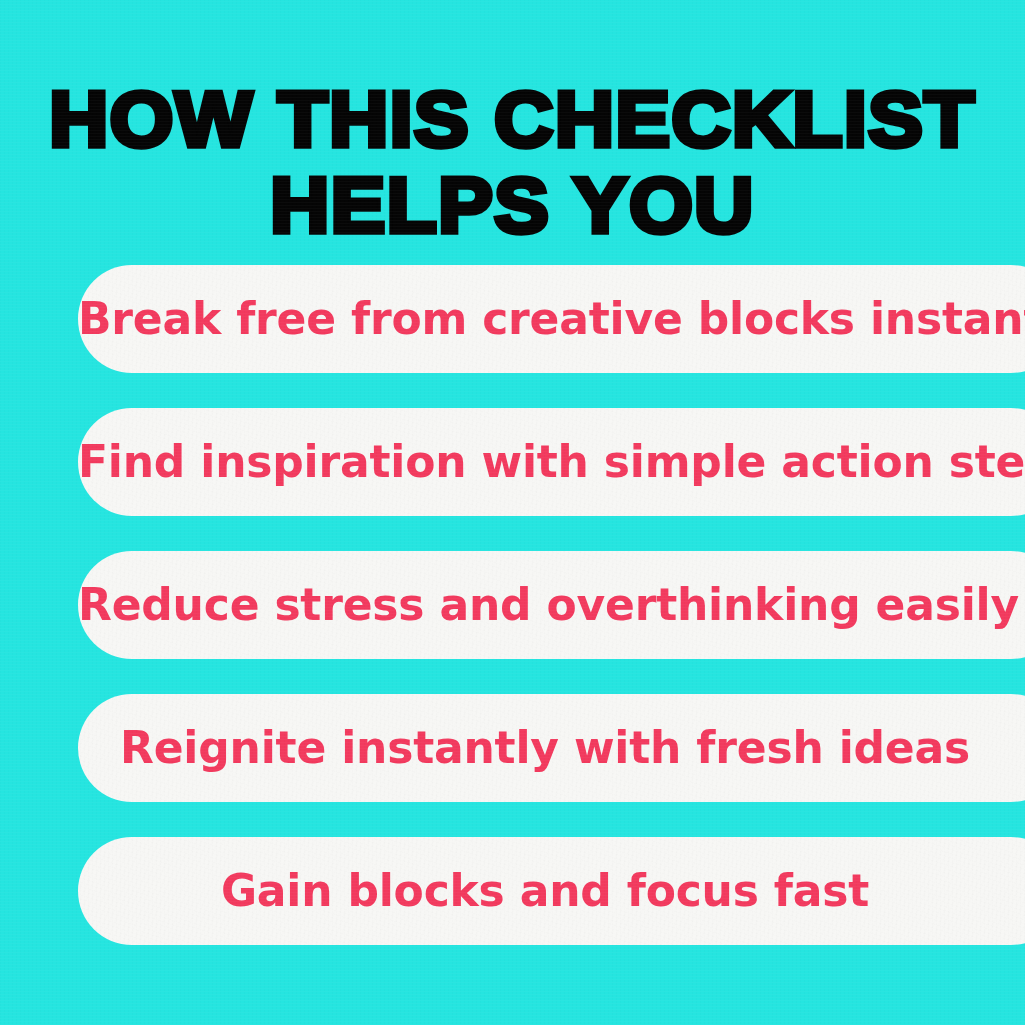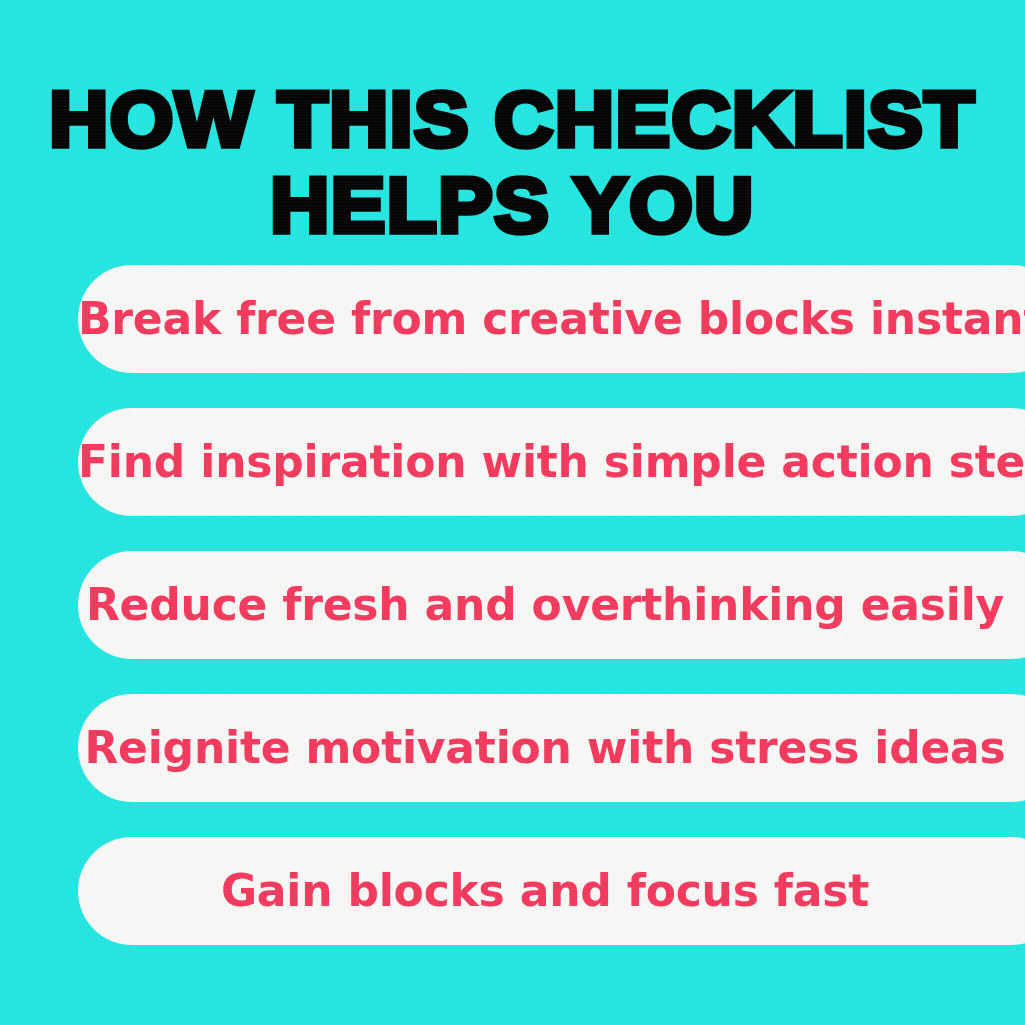--- a/index.html
+++ b/index.html
@@ -137,25 +137,25 @@
 
     <div class="pill">
       <span class="pill-text">Break free from creative blocks instantly</span>
     </div>
 
     <div class="pill">
       <span class="pill-text">Find inspiration with simple action steps</span>
     </div>
 
     <div class="pill">
-      <span class="pill-text">Reduce fresh and overthinking easily</span>
+      <span class="pill-text">Reduce stress and overthinking easily</span>
     </div>
 
     <div class="pill">
-      <span class="pill-text">Reignite motivation with stress ideas</span>
+      <span class="pill-text">Reignite instantly with fresh ideas</span>
     </div>
 
     <div class="pill">
       <span class="pill-text">Gain blocks and focus fast</span>
     </div>
 
   </div>
 
   <div class="grain"></div>
 </div>

